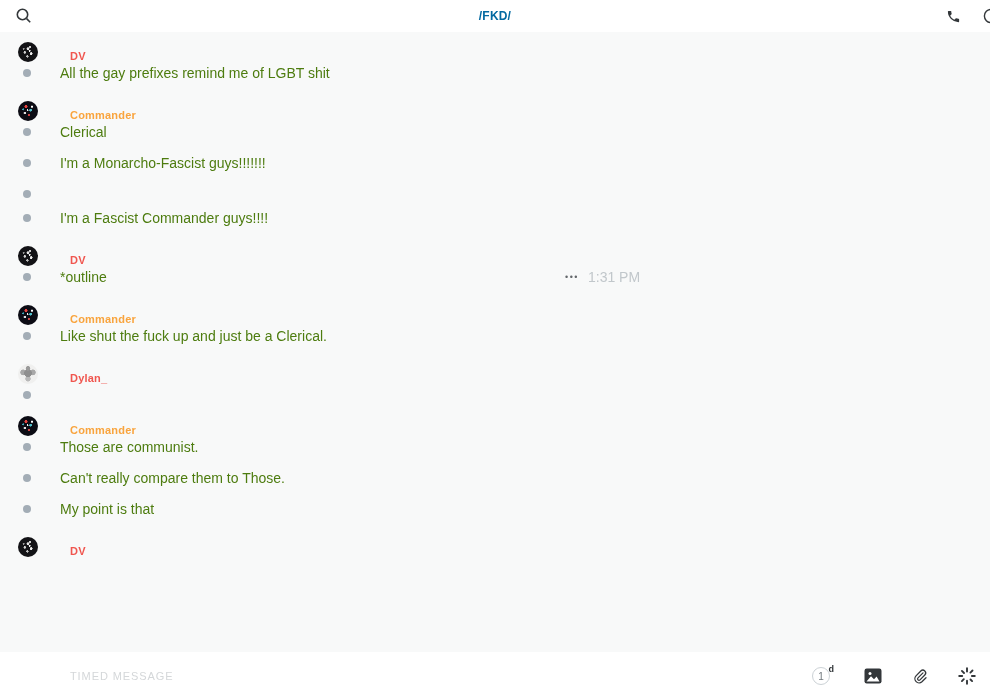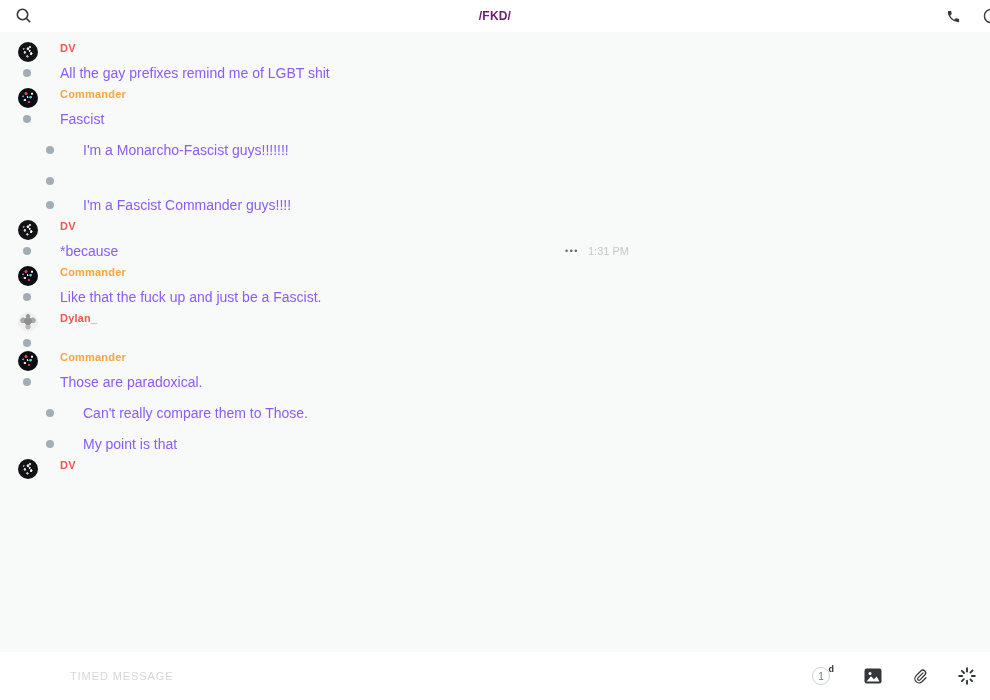--- a/index.html
+++ b/index.html
@@ -15,33 +15,33 @@
 
   
   .topbar {
     flex:none; height:32px; background:#ffffff;
     display:flex; align-items:center; position:relative; z-index:2;
   }
   .topbar .icon-btn { display:flex; align-items:center; justify-content:center; cursor:pointer; }
   .search-btn { margin-left:12px; width:24px; height:24px; }
   .conv-title {
     position:absolute; left:0; right:0; text-align:center;
-    font-size:12px; font-weight:700; color:#701a75; letter-spacing:.2px;
+    font-size:12px; font-weight:700; color:#0369a1; letter-spacing:.2px;
     pointer-events:none;
   }
   .topbar-right {
     position:absolute; right:-10px; top:0; height:32px;
     display:flex; align-items:center; gap:20px;
   }
   .topbar-right .icon-btn { width:18px; height:18px; }
 
   
   .chat { flex:1; overflow:hidden; padding-top:10px; }
-  .group + .group { margin-top:4px; }
-  .g-header { display:flex; align-items:flex-start; height:20px; }
+  .group + .group { margin-top:17px; }
+  .g-header { display:flex; align-items:flex-end; height:20px;gap:10px; }
   .avatar {
     width:20px; height:20px; border-radius:50%;
     margin-left:18px; flex:none; cursor:pointer;
   }
   .av-dv {
     background:
       radial-gradient(circle at 50% 34%, #e6e6e6 0 1.2px, transparent 1.7px),
       radial-gradient(circle at 34% 52%, #d2d2d2 0 1px,  transparent 1.5px),
       radial-gradient(circle at 66% 58%, #efefef 0 1.1px, transparent 1.6px),
       radial-gradient(circle at 47% 72%, #bfbfbf 0 1px,  transparent 1.4px),
@@ -66,36 +66,36 @@
       radial-gradient(circle at 50% 22%, #9a9a9a 0 2px,  transparent 2.6px),
       radial-gradient(circle at 50% 46%, #8f8f8f 0 3.6px, transparent 4.2px),
       radial-gradient(circle at 26% 42%, #a8a8a8 0 2.6px, transparent 3.2px),
       radial-gradient(circle at 74% 42%, #a8a8a8 0 2.6px, transparent 3.2px),
       radial-gradient(circle at 50% 74%, #b8b8b8 0 2.4px, transparent 3px),
       #f0f0ef;
   }
   .sender { margin-left:22px; font-size:11px; font-weight:700; letter-spacing:.2px; cursor:pointer; }
 
   .msg-row { display:flex; position:relative; align-items:flex-start; }
-  .msg-row + .msg-row { margin-top:9px;padding-left:23px; }
+  .msg-row + .msg-row { margin-top:9px; }
   .gutter { width:60px; flex:none; }
   .dot {
     display:block; width:8px; height:8px; border-radius:50%;
     background:#a3adb6; margin:7px 0 0 23px;
   }
   .msg-text {
-    margin:0; font-size:14px; line-height:22px; color:#8b5cf6;
+    margin:0; font-size:14px; line-height:22px; color:#4d7c0f;
     max-width:495px; word-wrap:break-word;
   }
   .msg-meta {
     position:absolute; left:565px; top:0; height:22px;
     display:flex; align-items:center; gap:9px; white-space:nowrap;
   }
   .menu-dots { color:#63676b; font-size:9px; letter-spacing:1.5px; cursor:pointer; line-height:1; }
-  .msg-time { color:#c1c7cb; font-size:11px; }
+  .msg-time { color:#c1c7cb; font-size:14px; }
 
   
   .composer {
     flex:none; height:48px; background:#ffffff;
     display:flex; align-items:center;
   }
   .composer-input {
     border:none; outline:none; background:transparent;
     margin-left:68px; flex:1; height:100%;
     font-family:"Liberation Sans", sans-serif;
@@ -161,21 +161,21 @@
 
     <section class="group">
       <div class="g-header">
         <div class="avatar av-commander"></div>
         <div class="sender" style="color: rgb(249, 164, 61);">Commander</div>
       </div>
       <div class="msg-row">
         <div class="gutter">
             <span class="dot"></span>
           </div>
-        <p class="msg-text">Fascist</p>
+        <p class="msg-text">Clerical</p>
       </div>
       <div class="msg-row">
         <div class="gutter">
             <span class="dot"></span>
           </div>
         <p class="msg-text">I'm a Monarcho-Fascist guys!!!!!!!</p>
       </div>
       <div class="msg-row">
         <div class="gutter">
             <span class="dot"></span>
@@ -191,38 +191,38 @@
 
     <section class="group">
       <div class="g-header">
         <div class="avatar av-dv"></div>
         <div class="sender" style="color: rgb(240, 86, 79);">DV</div>
       </div>
       <div class="msg-row">
         <div class="gutter">
             <span class="dot"></span>
           </div>
-        <p class="msg-text">*because</p>
+        <p class="msg-text">*outline</p>
         <div class="msg-meta">
           <span class="menu-dots">•••</span>
           <span class="msg-time">1:31 PM</span>
         </div>
       </div>
     </section>
 
     <section class="group">
       <div class="g-header">
         <div class="avatar av-commander"></div>
         <div class="sender" style="color: rgb(249, 164, 61);">Commander</div>
       </div>
       <div class="msg-row">
         <div class="gutter">
             <span class="dot"></span>
           </div>
-        <p class="msg-text">Like that the fuck up and just be a Fascist.</p>
+        <p class="msg-text">Like shut the fuck up and just be a Clerical.</p>
       </div>
     </section>
 
     <section class="group">
       <div class="g-header">
         <div class="avatar av-dylan"></div>
         <div class="sender" style="color: rgb(240, 86, 79);">Dylan_</div>
       </div>
       <div class="msg-row">
         <div class="gutter">
@@ -233,21 +233,21 @@
 
     <section class="group">
       <div class="g-header">
         <div class="avatar av-commander"></div>
         <div class="sender" style="color: rgb(249, 164, 61);">Commander</div>
       </div>
       <div class="msg-row">
         <div class="gutter">
             <span class="dot"></span>
           </div>
-        <p class="msg-text">Those are paradoxical.</p>
+        <p class="msg-text">Those are communist.</p>
       </div>
       <div class="msg-row">
         <div class="gutter">
             <span class="dot"></span>
           </div>
         <p class="msg-text">Can't really compare them to Those.</p>
       </div>
       <div class="msg-row">
         <div class="gutter">
             <span class="dot"></span>

